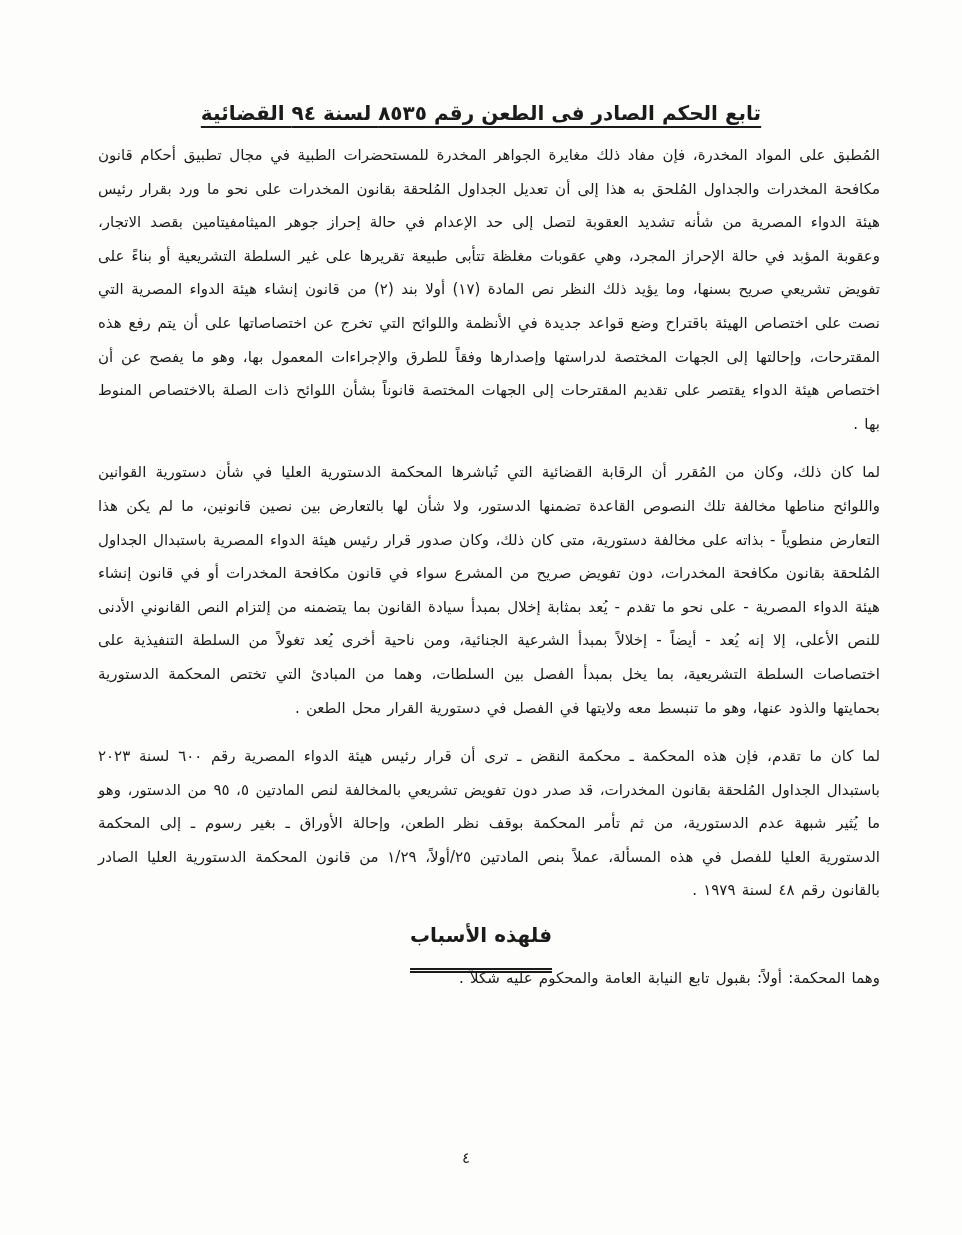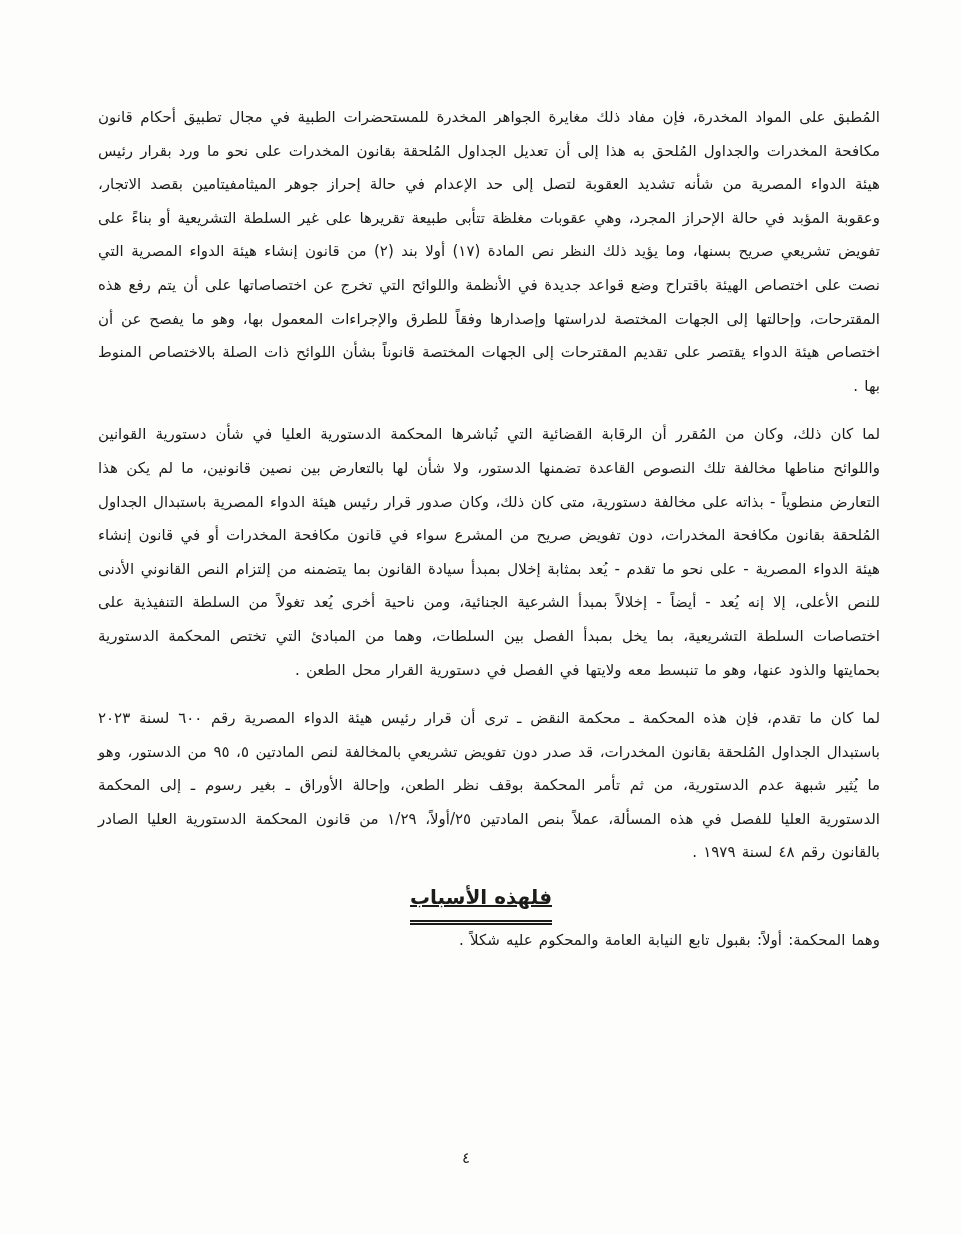--- a/index.html
+++ b/index.html
@@ -41,38 +41,38 @@
   .body-text:last-of-type { margin-bottom: 0; }
   .bold { font-weight: normal; }
   .reasons-heading {
     margin: 6px 0 15px 0;
     text-align: center;
     font-size: 20px;
     font-weight: bold;
   }
   .reasons-heading .dbl-underline {
     border-bottom: 5px double #1b1b1b;
-    padding-bottom: 11px;
-    text-decoration: underline;
+    padding-bottom: 21px;
   }
   .ruling-line { display: block; }
   .page-number {
     position: absolute;
     bottom: 68px;
     left: 0;
     right: 30px;
     text-align: center;
     font-size: 15px;
   }
 </style>
 </head>
 <body>
 
 <div class="page">
 
+  <h1 class="doc-title"><span class="underlined">تابع الحكم الصادر فى الطعن رقم ٨٥٣٥ لسنة ٩٤ القضائية</span></h1>
 
   <p class="body-text">المُطبق على المواد المخدرة، فإن مفاد ذلك مغايرة الجواهر المخدرة للمستحضرات الطبية في مجال تطبيق أحكام قانون مكافحة المخدرات والجداول المُلحق به هذا إلى أن تعديل الجداول المُلحقة بقانون المخدرات على نحو ما ورد بقرار رئيس هيئة الدواء المصرية من شأنه تشديد العقوبة لتصل إلى حد الإعدام في حالة إحراز جوهر الميثامفيتامين بقصد الاتجار، وعقوبة المؤبد في حالة الإحراز المجرد، وهي عقوبات مغلظة تتأبى طبيعة تقريرها على غير السلطة التشريعية أو بناءً على تفويض تشريعي صريح بسنها، وما يؤيد ذلك النظر نص المادة (١٧) أولا بند (٢) من قانون إنشاء هيئة الدواء المصرية التي نصت على اختصاص الهيئة باقتراح وضع قواعد جديدة في الأنظمة واللوائح التي تخرج عن اختصاصاتها على أن يتم رفع هذه المقترحات، وإحالتها إلى الجهات المختصة لدراستها وإصدارها وفقاً للطرق والإجراءات المعمول بها، وهو ما يفصح عن أن اختصاص هيئة الدواء يقتصر على تقديم المقترحات إلى الجهات المختصة قانوناً بشأن اللوائح ذات الصلة بالاختصاص المنوط بها .</p>
 
   <p class="body-text"><span class="bold">لما كان ذلك</span><span>، وكان من المُقرر أن الرقابة القضائية التي تُباشرها المحكمة الدستورية العليا في شأن دستورية القوانين واللوائح مناطها مخالفة تلك النصوص القاعدة تضمنها الدستور، ولا شأن لها بالتعارض بين نصين قانونين، ما لم يكن هذا التعارض منطوياً - بذاته على مخالفة دستورية، </span><span class="bold">متى كان ذلك</span><span>، وكان صدور قرار رئيس هيئة الدواء المصرية باستبدال الجداول المُلحقة بقانون مكافحة المخدرات، دون تفويض صريح من المشرع سواء في قانون مكافحة المخدرات أو في قانون إنشاء هيئة الدواء المصرية - على نحو ما تقدم - يُعد بمثابة إخلال بمبدأ سيادة القانون بما يتضمنه من إلتزام النص القانوني الأدنى للنص الأعلى، إلا إنه يُعد - أيضاً - إخلالاً بمبدأ الشرعية الجنائية، </span><span class="bold">ومن ناحية أخرى</span><span> يُعد تغولاً من السلطة التنفيذية على اختصاصات السلطة التشريعية، بما يخل بمبدأ الفصل بين السلطات، وهما من المبادئ التي تختص المحكمة الدستورية بحمايتها والذود عنها، وهو ما تنبسط معه ولايتها في الفصل في دستورية القرار محل الطعن .</span></p>
 
   <p class="body-text bold">لما كان ما تقدم، فإن هذه المحكمة ـ محكمة النقض ـ ترى أن قرار رئيس هيئة الدواء المصرية رقم ٦٠٠ لسنة ٢٠٢٣ باستبدال الجداول المُلحقة بقانون المخدرات، قد صدر دون تفويض تشريعي بالمخالفة لنص المادتين ٥، ٩٥ من الدستور، وهو ما يُثير شبهة عدم الدستورية، من ثم تأمر المحكمة بوقف نظر الطعن، وإحالة الأوراق ـ بغير رسوم ـ إلى المحكمة الدستورية العليا للفصل في هذه المسألة، عملاً بنص المادتين ٢٥/أولاً، ١/٢٩ من قانون المحكمة الدستورية العليا الصادر بالقانون رقم ٤٨ لسنة ١٩٧٩ .</p>
 
   <h2 class="reasons-heading"><span class="dbl-underline">فلهذه الأسباب</span></h2>
 
   <p class="body-text">

